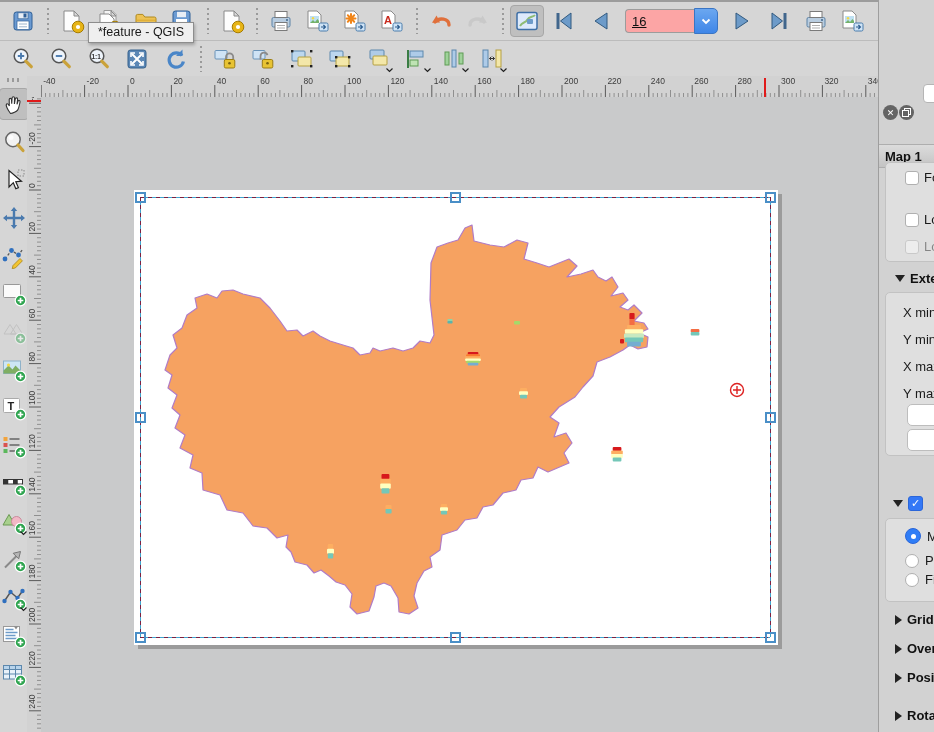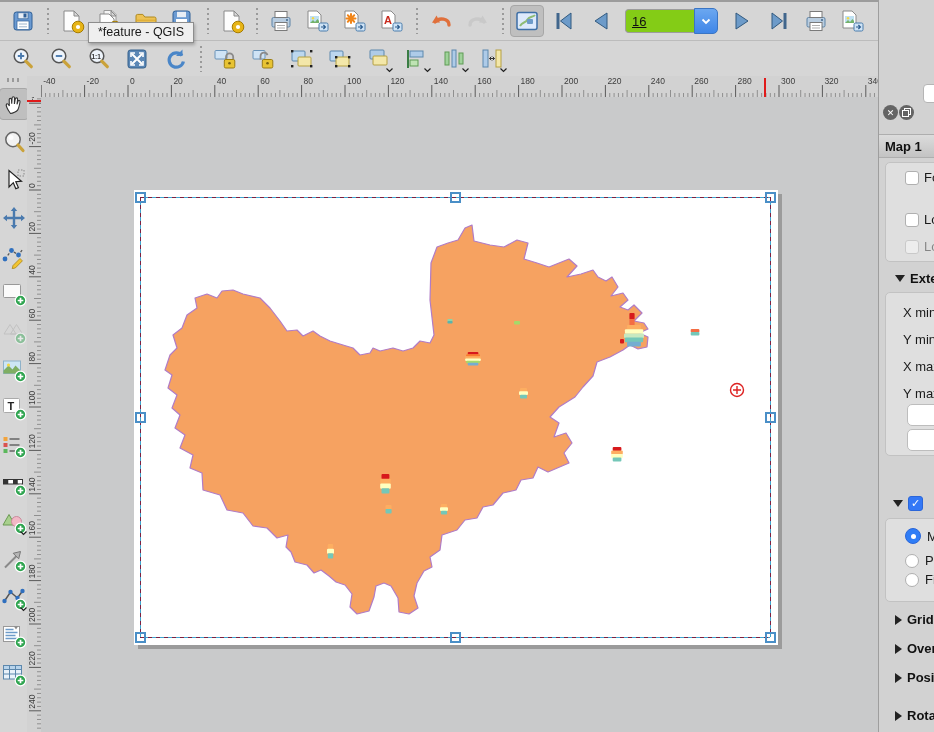--- a/index.html
+++ b/index.html
@@ -21,21 +21,21 @@
         background:transparent;padding:0;flex:0 0 auto;}
   .tbtn svg{width:26px;height:26px;display:block;}
   .tbtn.pressed{background:#bfbfbf;border-color:#a7a7a7;}
   .tbtn.disabled{opacity:.45;}
   .tbtn .caret{position:absolute;right:1px;bottom:1px;width:7px;height:5px;}
   .sep{width:9px;height:26px;flex:0 0 auto;
        background:repeating-linear-gradient(180deg,#9a9a9a 0 2px,transparent 2px 5px);
        background-size:2px 100%;background-position:center;background-repeat:no-repeat;}
   
   .combo{display:flex;align-items:center;height:24px;flex:0 0 auto;margin:0 4px;}
-  .combo .field{width:62px;height:22px;background:#84cc16;border:1px solid #9c9c9c;
+  .combo .field{width:62px;height:22px;background:#fca5a5;border:1px solid #9c9c9c;
       border-right:none;border-radius:4px 0 0 4px;font-size:13px;color:#111;
       display:flex;align-items:center;padding-left:6px;text-decoration:underline;}
   .combo .drop{width:22px;height:24px;border-radius:0 5px 5px 0;
       background:linear-gradient(#6ba7f0,#3f86e8);border:1px solid #3a75c4;
       display:flex;align-items:center;justify-content:center;}
   
   #lt{left:0;top:76px;width:27px;height:656px;background:#d6d6d6;
       border-right:1px solid #b5b5b5;display:flex;flex-direction:column;
       align-items:center;padding-top:2px;gap:6px;overflow:hidden;}
   #lt .dots{width:14px;height:4px;flex:0 0 auto;
@@ -62,21 +62,21 @@
   #tooltip{left:88px;top:22px;background:#efefef;border:1px solid #8d8d8d;
       box-shadow:1px 2px 3px rgba(0,0,0,.25);font-size:12.5px;color:#1a1a1a;
       padding:2px 9px 3px 9px;white-space:nowrap;z-index:40;}
   
   #panel{left:878px;top:0;width:56px;height:732px;background:#d2d2d2;
       border-left:1px solid #9e9e9e;overflow:hidden;z-index:20;}
   #panel .whitebtn{position:absolute;left:44px;top:84px;width:24px;height:17px;
       background:#fff;border:1px solid #b5b5b5;border-radius:4px;}
   .winbtn{position:absolute;width:15px;height:15px;border-radius:50%;
       background:#646464;display:flex;align-items:center;justify-content:center;}
-  #panel-header{position:absolute;left:0;top:134px;width:56px;height:24px;
+  #panel-header{position:absolute;left:0;top:144px;width:56px;height:24px;
       background:linear-gradient(#dcdcdc,#c3c3c3);border-top:1px solid #aeaeae;
       border-bottom:1px solid #aeaeae;font-size:13px;font-weight:bold;color:#111;
       display:flex;align-items:center;padding-left:6px;box-sizing:border-box;
       white-space:nowrap;}
   .groupbox{position:absolute;left:6px;width:60px;background:#dfdfdf;
       border:1px solid #c2c2c2;border-radius:5px;}
   .cbrow{position:absolute;display:flex;align-items:center;gap:5px;white-space:nowrap;
       font-size:13px;color:#1a1a1a;}
   .cbrow.disabled{opacity:.45;}
   .cbox{width:14px;height:14px;background:#fff;border:1px solid #b0b0b0;

